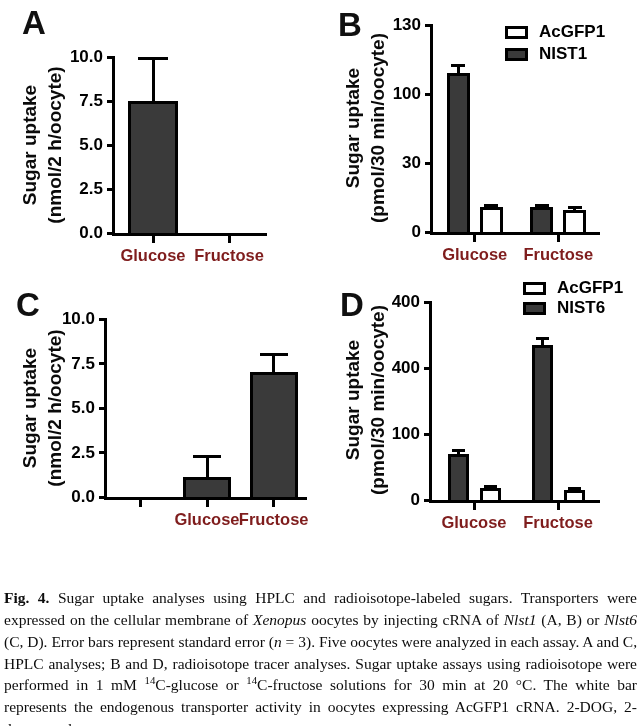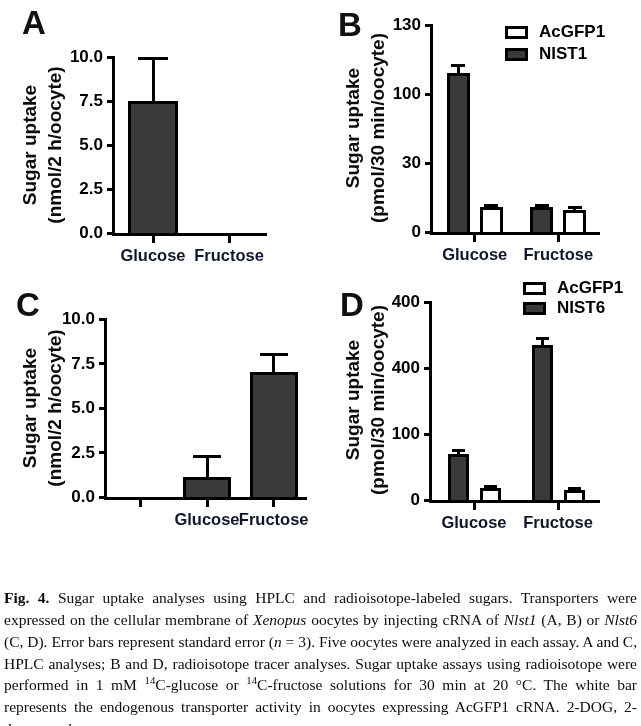--- a/index.html
+++ b/index.html
@@ -6,21 +6,21 @@
   body{width:641px;height:726px;background:#ffffff;position:relative;
        font-family:"Liberation Sans",sans-serif;}
   #figure{position:absolute;left:0;top:0;width:641px;height:726px;background:#fff;}
   .panel{position:absolute;}
   .plabel{position:absolute;font-weight:bold;font-size:33px;line-height:1;color:#101010;}
   .ylab{position:absolute;width:260px;height:52px;transform:rotate(-90deg);
         text-align:center;font-weight:bold;font-size:19px;line-height:25px;color:#0a0a0a;}
   .plot{position:absolute;border-left:3px solid #000;border-bottom:3px solid #000;}
   .ytick,.xtick,.estem,.ecap{position:absolute;background:#000;}
   .yticklab{position:absolute;text-align:right;font-weight:bold;font-size:17px;color:#000;line-height:22px;}
-  .catlab{position:absolute;text-align:center;font-weight:bold;font-size:16.5px;color:#0f172a;line-height:20px;}
+  .catlab{position:absolute;text-align:center;font-weight:bold;font-size:16.5px;color:#7f1d1d;line-height:20px;}
   .bar{position:absolute;border:3px solid #000;box-sizing:border-box;}
   .lswatch{position:absolute;border:3px solid #000;box-sizing:border-box;}
   .lglab{position:absolute;font-weight:bold;font-size:17px;color:#000;line-height:20px;}
   .caption{position:absolute;left:4px;top:551px;width:633px;
            font-family:"Liberation Serif",serif;font-size:15.5px;line-height:1.41;
            text-align:justify;color:#0d0d0d;margin-top:36px;}
   .caption .seg-bold{font-weight:bold;}
   .caption .seg-italic{font-style:italic;}
   .caption .seg-smallcaps{font-variant:small-caps;}
   .caption sup{font-size:70%;line-height:0;}

